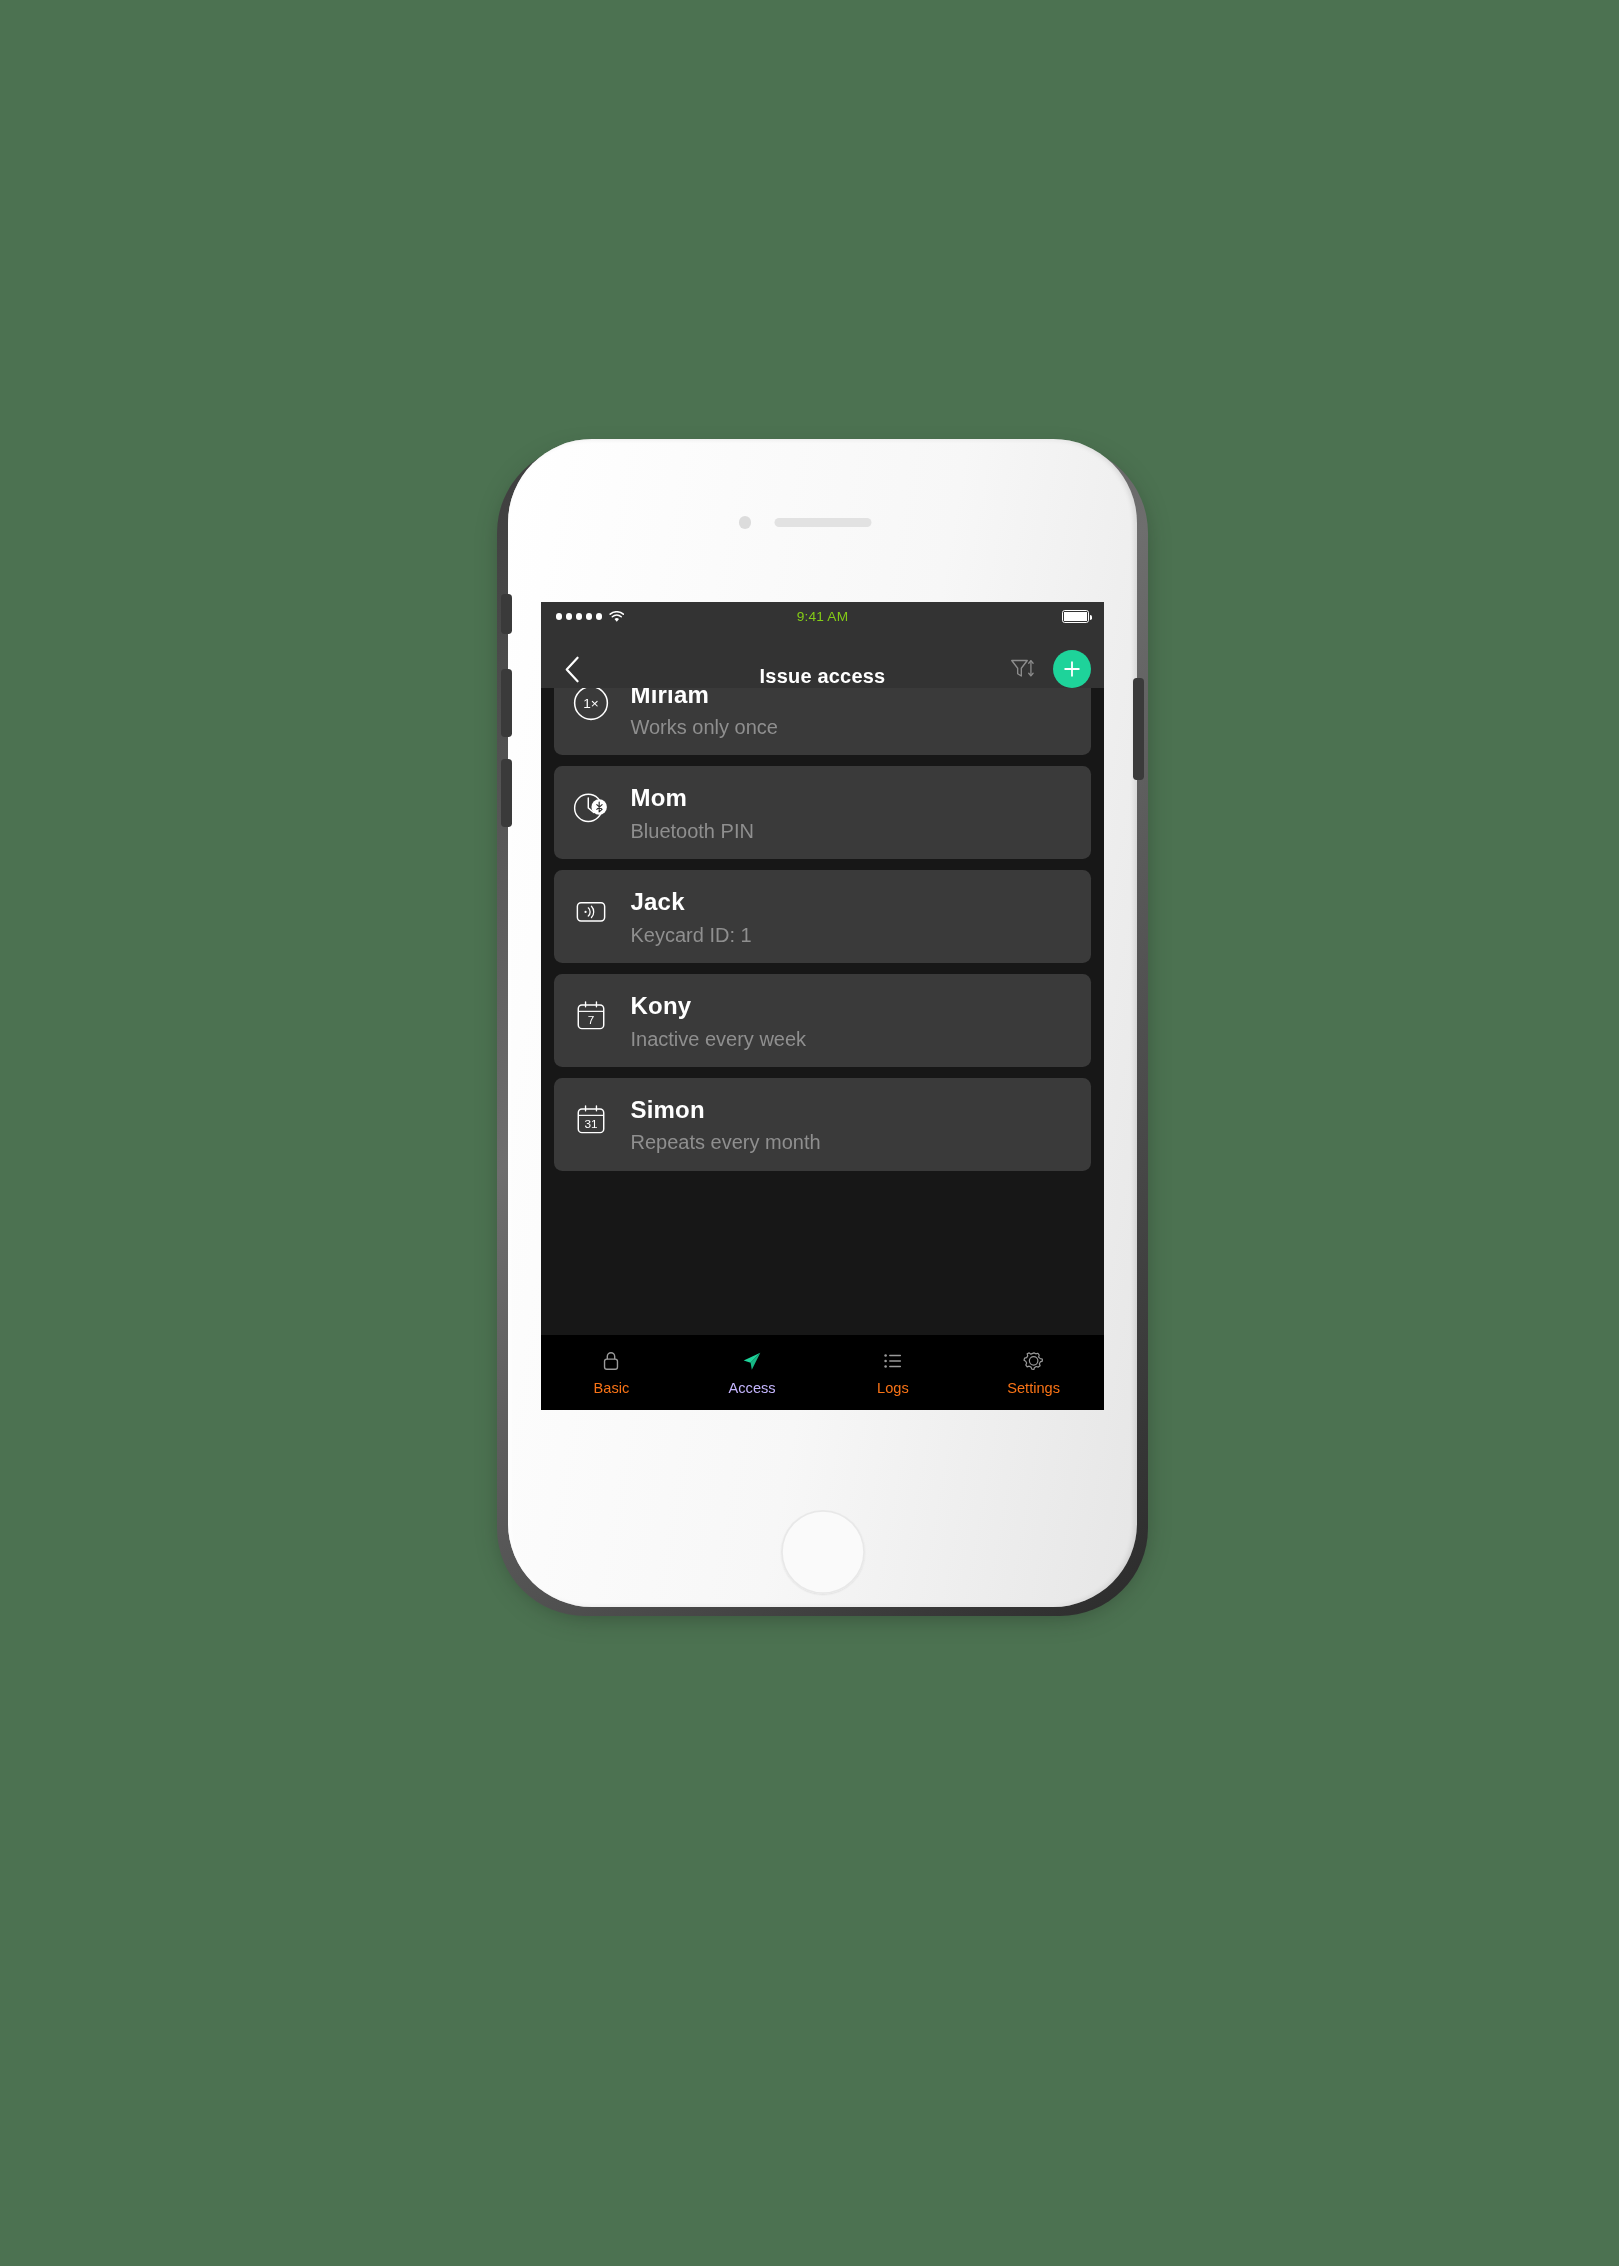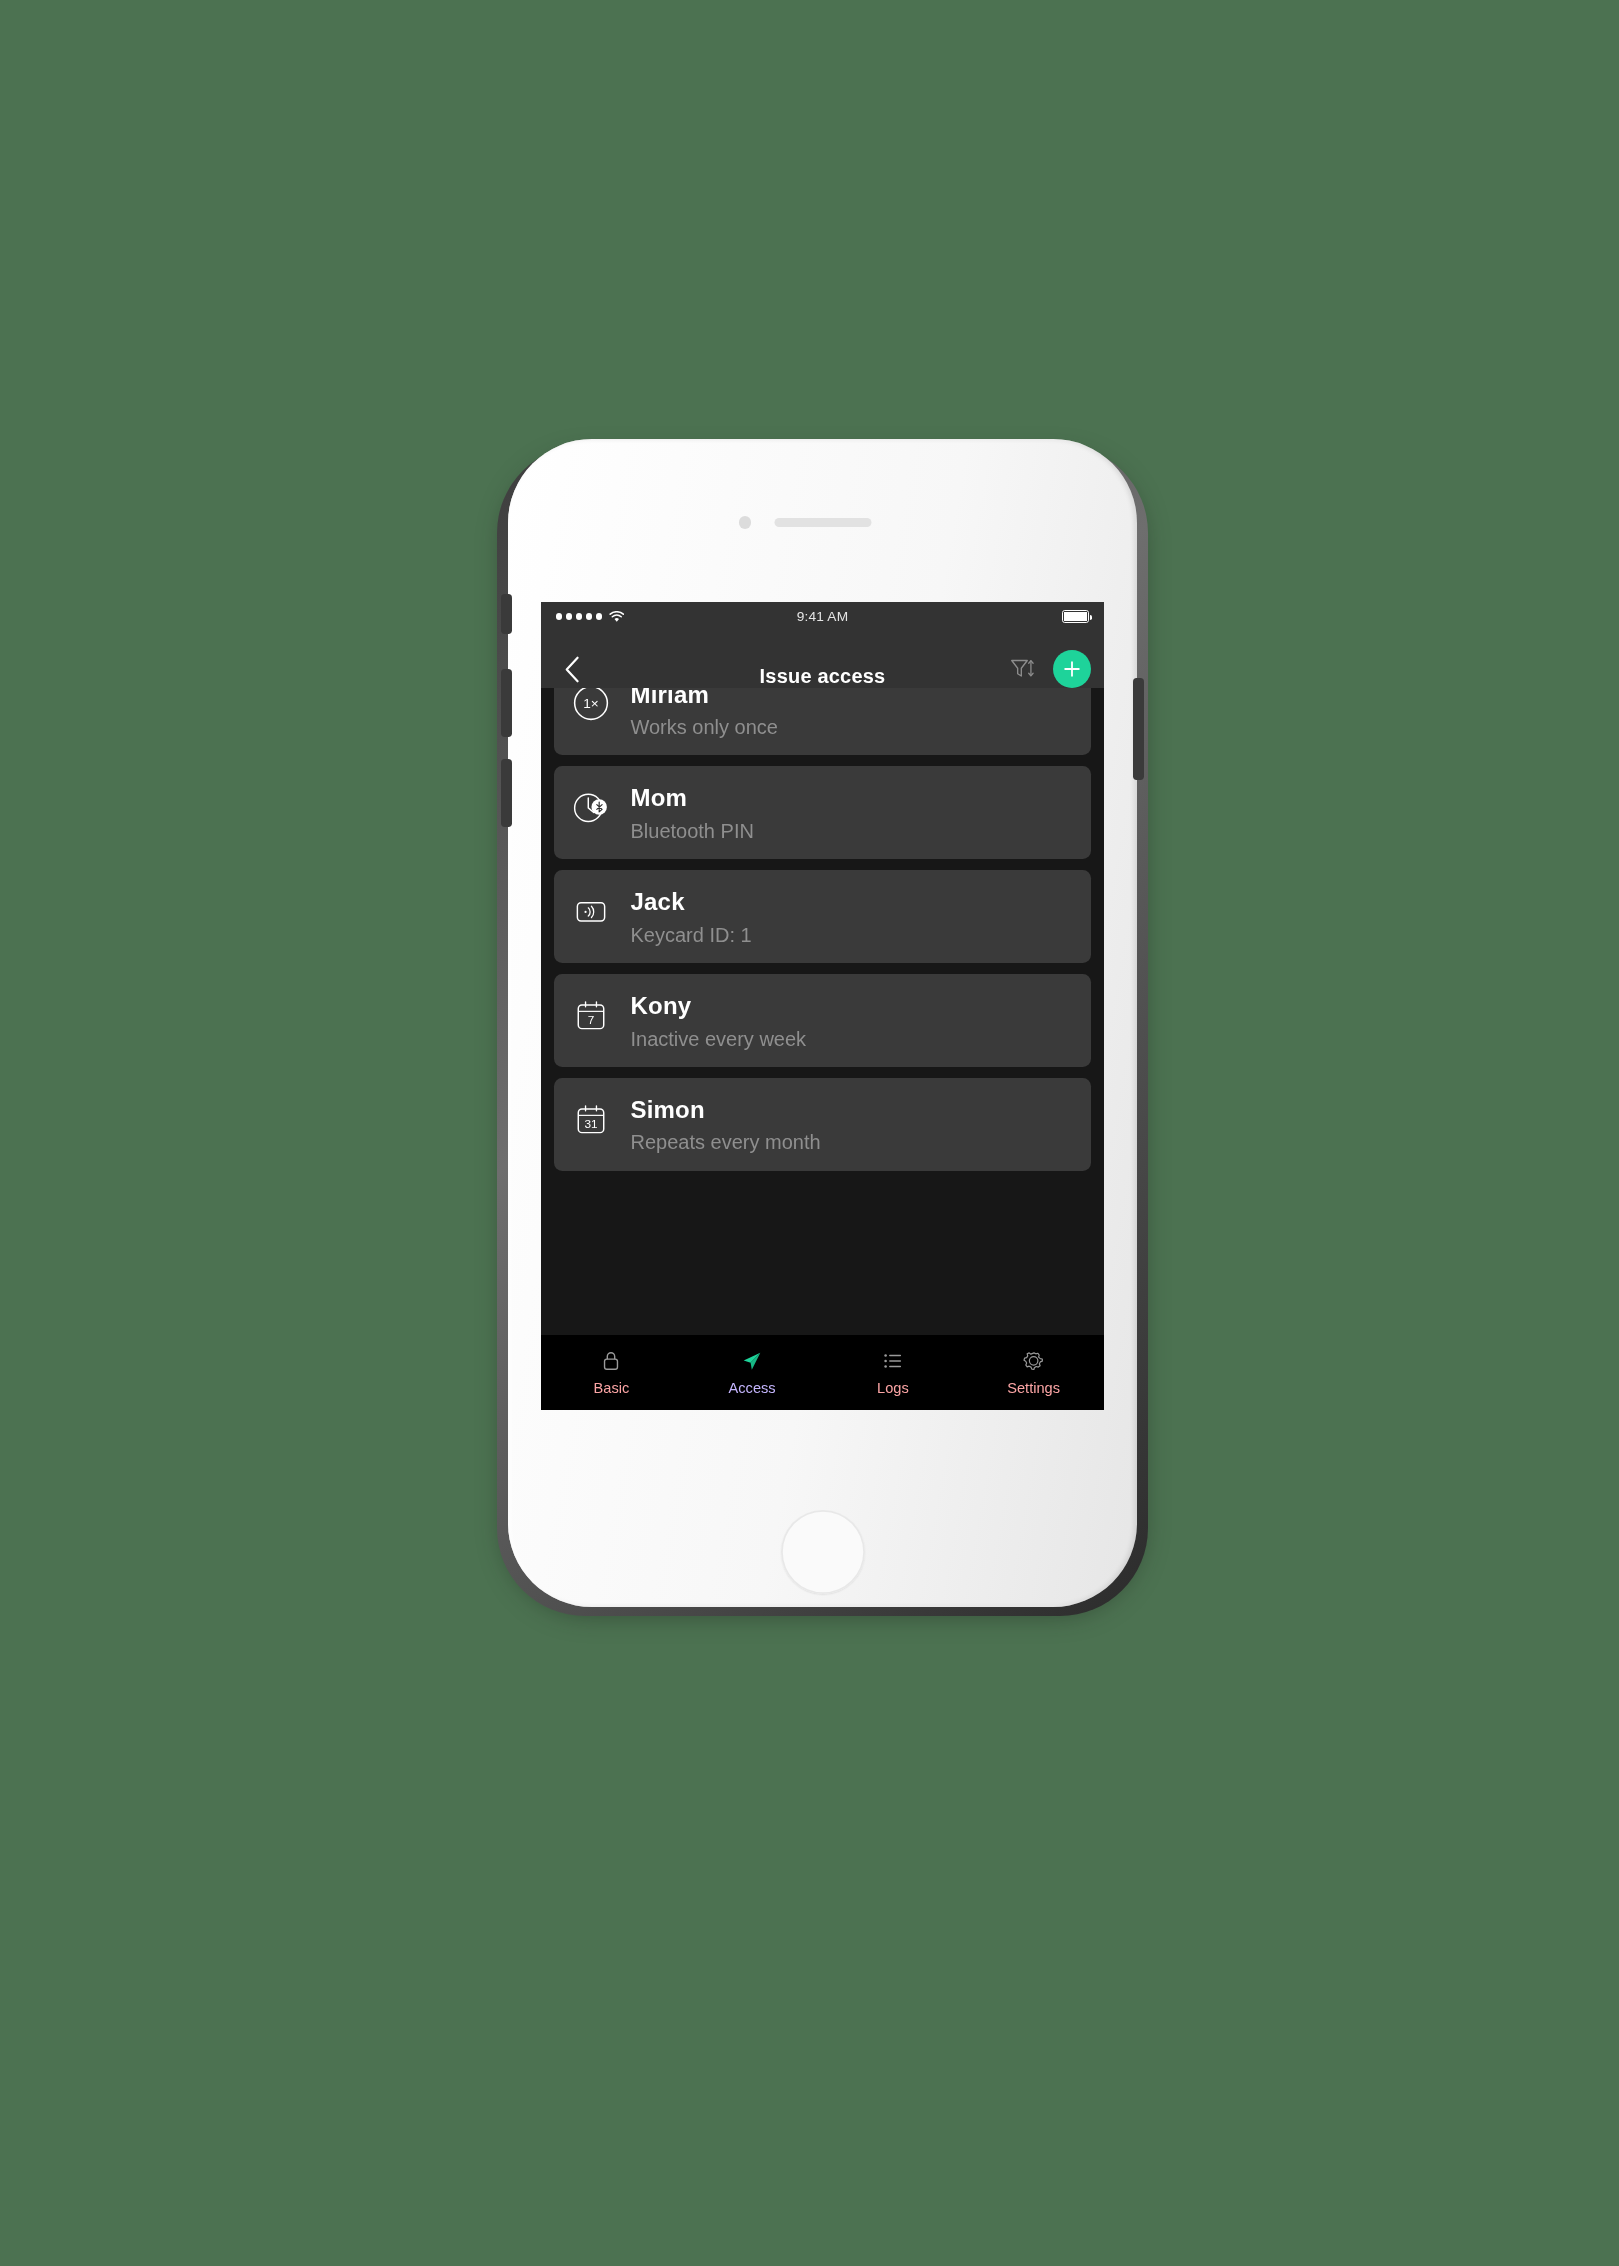--- a/index.html
+++ b/index.html
@@ -76,21 +76,21 @@
     display:flex; align-items:center;
     padding:0 14.6px;
     color:#ffffff; font-size:13.7px;
     flex:0 0 auto; position:relative;
   }
   .sb-left{ display:flex; align-items:center; gap:6.4px; }
   .sb-dots{ display:flex; gap:3.7px; }
   .sb-dot{ width:6.4px; height:6.4px; border-radius:50%; background:#fff; }
   .sb-time{
     position:absolute; left:50%; transform:translateX(-50%);
-    font-size:13.7px; letter-spacing:0.2px; color:#e5e5e5;
+    font-size:13.7px; letter-spacing:0.2px; color:#84cc16;
   }
   .sb-right{ margin-left:auto; display:flex; align-items:center; }
   .battery{
     width:27.4px; height:12.8px; border:1.5px solid #fff; border-radius:2.7px;
     position:relative; display:block;
   }
   .battery::after{
     content:""; position:absolute; right:-3.7px; top:3.7px;
     width:2.4px; height:5.5px; background:#fff; border-radius:0 1.8px 1.8px 0;
   }
@@ -157,21 +157,21 @@
 
   
   .tab-bar{
     height:75px; background:#000000; display:flex; flex:0 0 auto;
     align-items:center;
   }
   .tb-item{
     flex:1; display:flex; flex-direction:column; align-items:center;
     justify-content:center; gap:6.4px; cursor:pointer;
   }
-  .tb-item span{ font-size:14.6px; color:#fca5a5; }
+  .tb-item span{ font-size:14.6px; color:#f97316; }
   .tb-item.active span{ color:#c4b5fd; }
 </style>
 </head>
 <body>
 
 <div id="phone-frame">
   <div class="frame-shadow"></div>
   <div class="frame-dark"></div>
   <div class="frame-body"></div>
 

